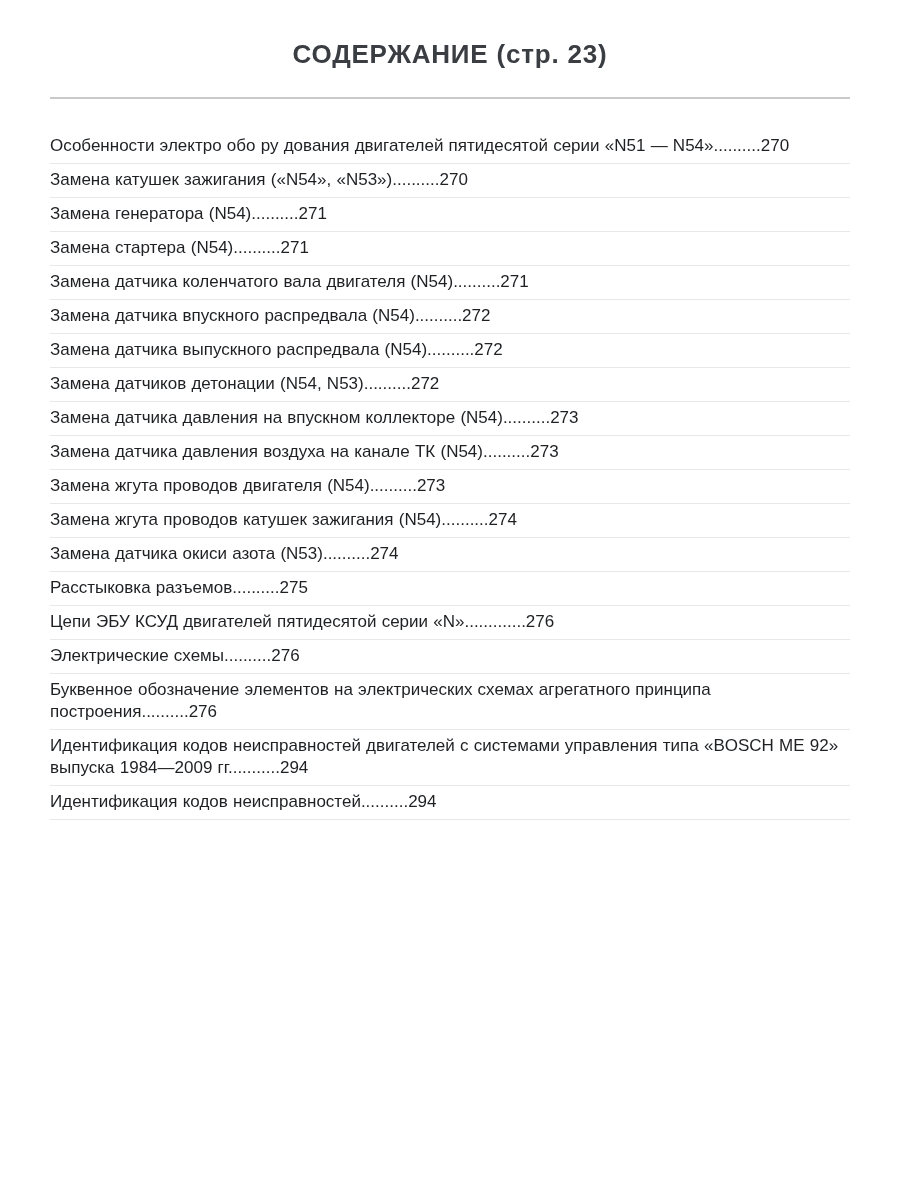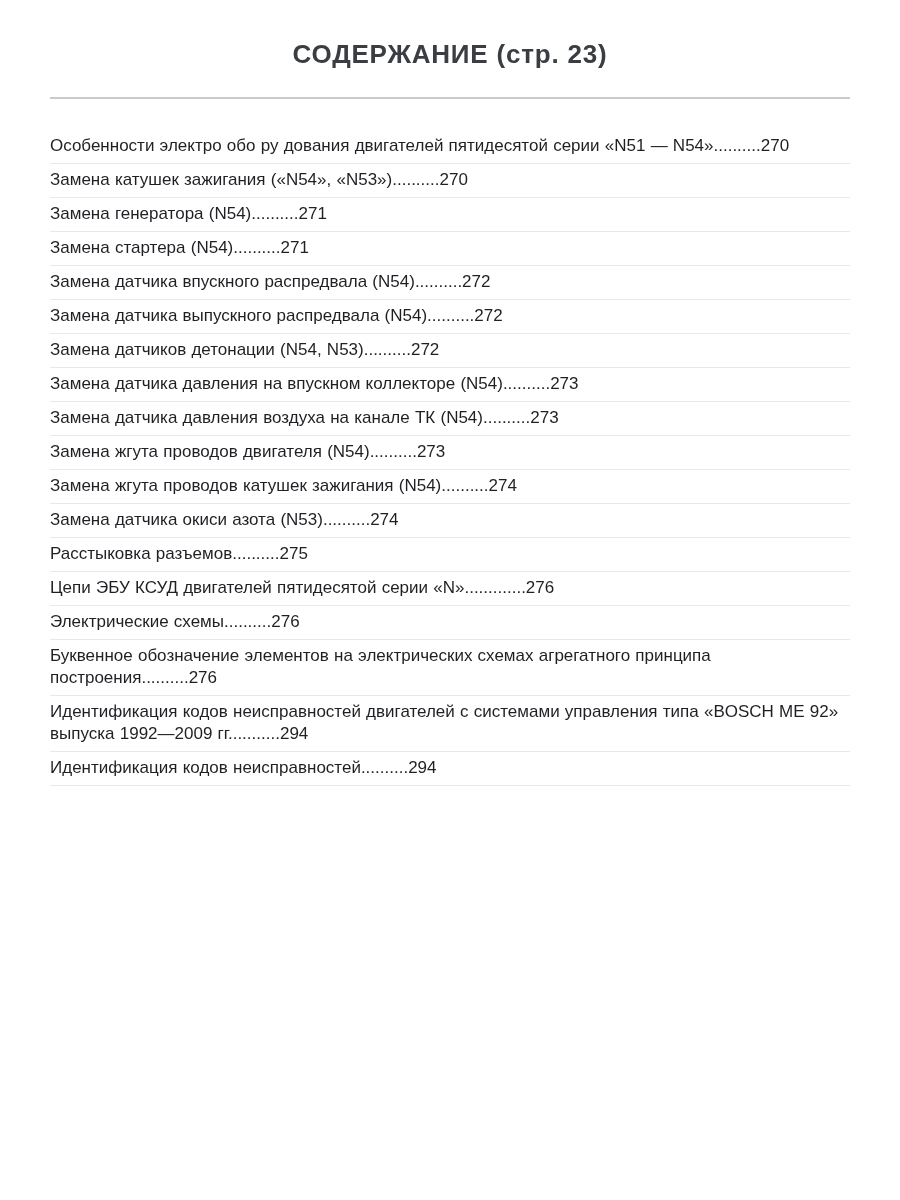--- a/index.html
+++ b/index.html
@@ -56,31 +56,32 @@
 
   <h1 class="title">СОДЕРЖАНИЕ (стр. 23)</h1>
 
   <div class="divider"></div>
 
   <div class="toc" id="toc-list">
       <div class="toc-row"><span class="toc-label">Особенности электро обо ру дования двигателей пятидесятой серии «N51 — N54»</span><span class="toc-dots">..........</span><span class="toc-page">270</span></div>
       <div class="toc-row"><span class="toc-label">Замена катушек зажигания («N54», «N53»)</span><span class="toc-dots">..........</span><span class="toc-page">270</span></div>
       <div class="toc-row"><span class="toc-label">Замена генератора (N54)</span><span class="toc-dots">..........</span><span class="toc-page">271</span></div>
       <div class="toc-row"><span class="toc-label">Замена стартера (N54)</span><span class="toc-dots">..........</span><span class="toc-page">271</span></div>
+      <div class="toc-row"><span class="toc-label">Замена датчика коленчатого вала двигателя (N54)</span><span class="toc-dots">..........</span><span class="toc-page">271</span></div>
       <div class="toc-row"><span class="toc-label">Замена датчика впускного распредвала (N54)</span><span class="toc-dots">..........</span><span class="toc-page">272</span></div>
       <div class="toc-row"><span class="toc-label">Замена датчика выпускного распредвала (N54)</span><span class="toc-dots">..........</span><span class="toc-page">272</span></div>
       <div class="toc-row"><span class="toc-label">Замена датчиков детонации (N54, N53)</span><span class="toc-dots">..........</span><span class="toc-page">272</span></div>
       <div class="toc-row"><span class="toc-label">Замена датчика давления на впускном коллекторе (N54)</span><span class="toc-dots">..........</span><span class="toc-page">273</span></div>
       <div class="toc-row"><span class="toc-label">Замена датчика давления воздуха на канале ТК (N54)</span><span class="toc-dots">..........</span><span class="toc-page">273</span></div>
       <div class="toc-row"><span class="toc-label">Замена жгута проводов двигателя (N54)</span><span class="toc-dots">..........</span><span class="toc-page">273</span></div>
       <div class="toc-row"><span class="toc-label">Замена жгута проводов катушек зажигания (N54)</span><span class="toc-dots">..........</span><span class="toc-page">274</span></div>
       <div class="toc-row"><span class="toc-label">Замена датчика окиси азота (N53)</span><span class="toc-dots">..........</span><span class="toc-page">274</span></div>
       <div class="toc-row"><span class="toc-label">Расстыковка разъемов</span><span class="toc-dots">..........</span><span class="toc-page">275</span></div>
       <div class="toc-row"><span class="toc-label">Цепи ЭБУ КСУД двигателей пятидесятой серии «N»</span><span class="toc-dots">.............</span><span class="toc-page">276</span></div>
       <div class="toc-row"><span class="toc-label">Электрические схемы</span><span class="toc-dots">..........</span><span class="toc-page">276</span></div>
       <div class="toc-row"><span class="toc-label">Буквенное обозначение элементов на электрических схемах агрегатного принципа построения</span><span class="toc-dots">..........</span><span class="toc-page">276</span></div>
-      <div class="toc-row"><span class="toc-label">Идентификация кодов неисправностей двигателей с системами управления типа «BOSCH ME 92» выпуска 1992—2009 гг</span><span class="toc-dots">...........</span><span class="toc-page">294</span></div>
+      <div class="toc-row"><span class="toc-label">Идентификация кодов неисправностей двигателей с системами управления типа «BOSCH ME 92» выпуска 1984—2009 гг</span><span class="toc-dots">...........</span><span class="toc-page">294</span></div>
       <div class="toc-row"><span class="toc-label">Идентификация кодов неисправностей</span><span class="toc-dots">..........</span><span class="toc-page">294</span></div>
     </div>
 
   <div class="footer">23 / 23</div>
 
 </div>
 
 </body></html>

